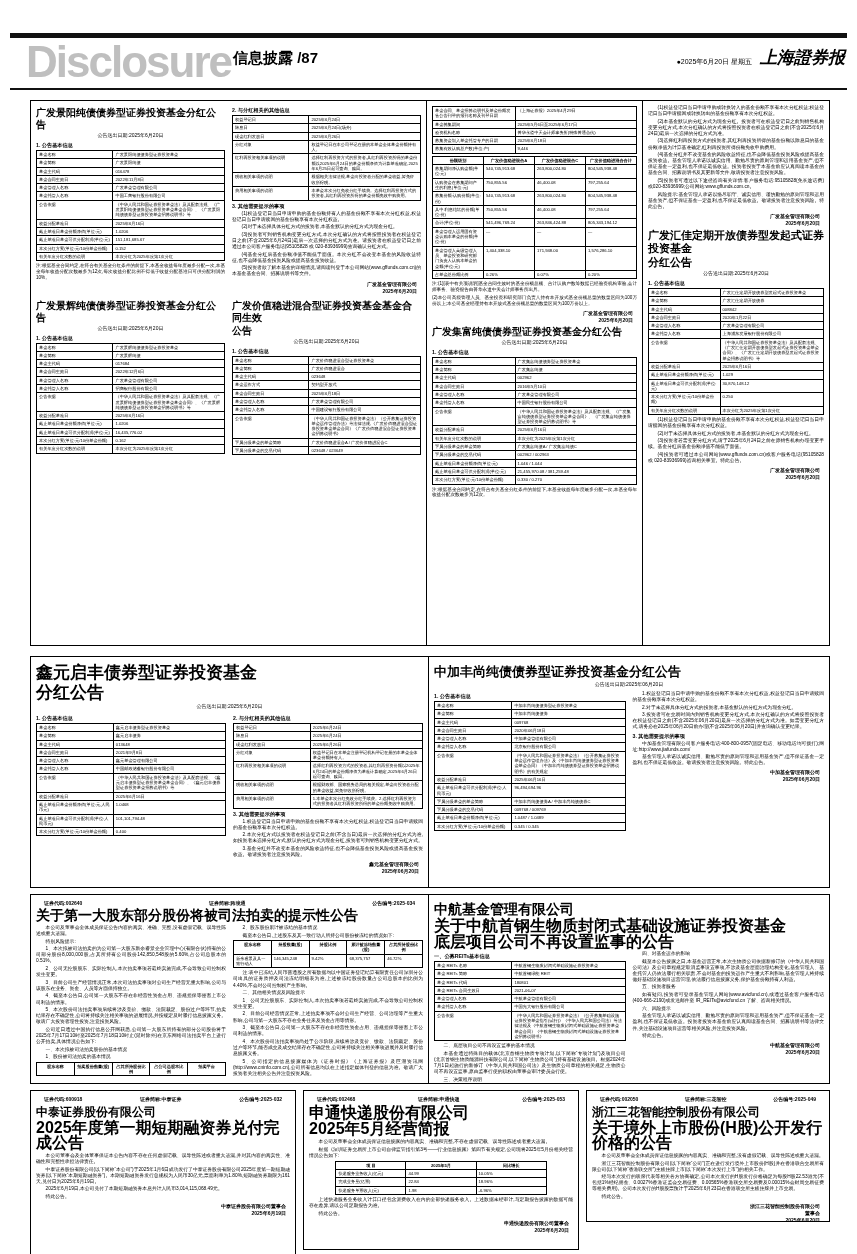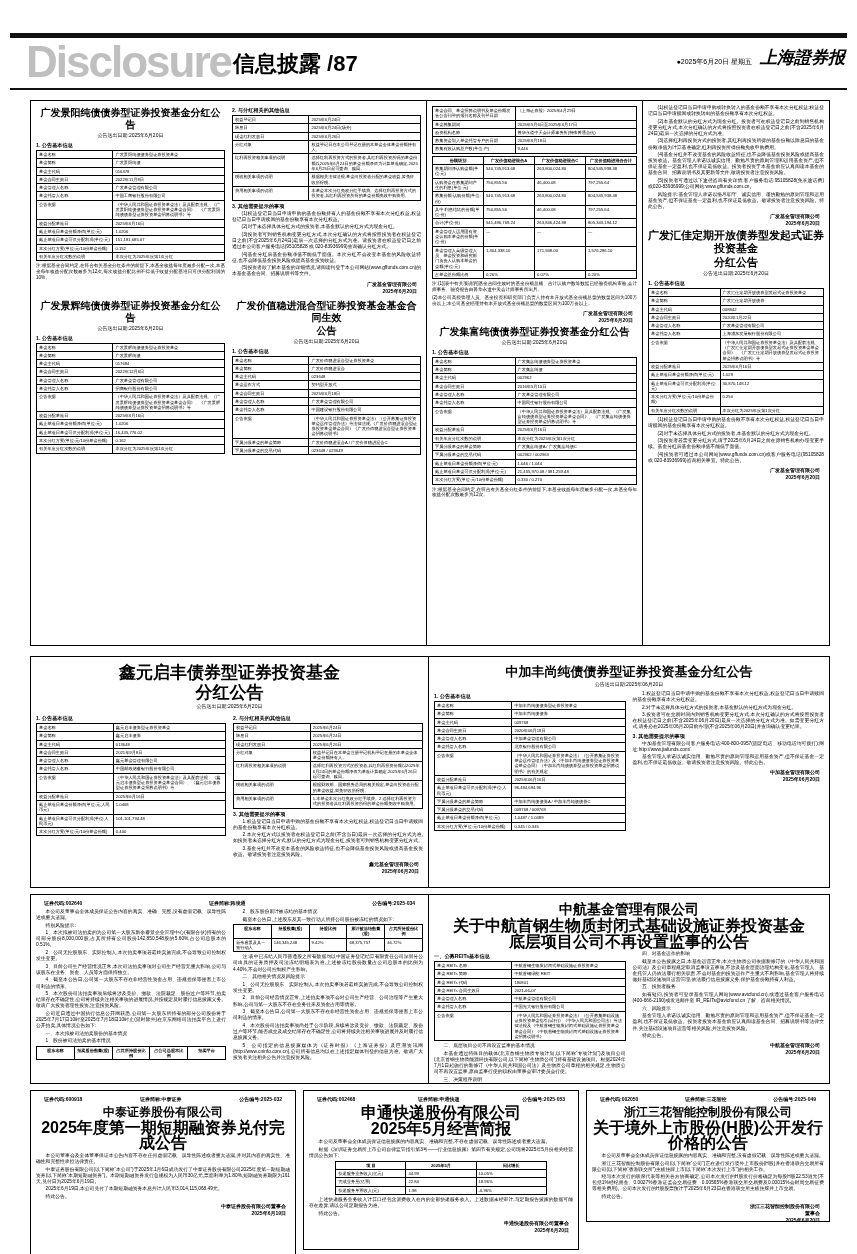--- a/index.html
+++ b/index.html
@@ -2,34 +2,34 @@
 <html><head>
 <meta charset="utf-8">
 <style>
   html,body{margin:0;padding:0;background:#e8e8e8}
   .page{position:relative;width:857px;height:1254px;margin:0 auto;background:#fff;
         font-family:"Liberation Sans","DejaVu Sans",sans-serif;color:#000;overflow:hidden}
   
   .topbar{position:absolute;left:10px;right:10px;top:33px;height:5px;background:#111}
   .disclosure{position:absolute;left:26px;top:40px;font-size:44px;line-height:44px;font-weight:bold;
               color:#bfbfbf;letter-spacing:-2px}
-  .sectitle{position:absolute;left:233px;top:49px;font-size:22px;font-weight:bold}
+  .sectitle{position:absolute;left:233px;top:49px;font-size:15px;font-weight:bold}
   .hdr-date{position:absolute;right:105px;top:57px;font-size:7px}
   .paper-logo{position:absolute;right:12px;top:46px;font-size:17px;font-weight:bold;
               font-family:"Liberation Serif","DejaVu Serif",serif;font-style:italic}
   .rule{position:absolute;left:10px;right:10px;top:88px;height:2px;background:#111}
   
   .box{position:absolute;border:1px solid #000;background:#fff;overflow:hidden;box-sizing:border-box}
   .cols{display:flex}
   .pad{padding:4px 5px;box-sizing:border-box}
   .vdiv{border-right:1px solid #000}
   .flexrow{display:flex;gap:7px}
   .fcol{flex:1;min-width:0}
   
-  .h-big{font-weight:bold;text-align:center;margin:2px 0 1px}
+  .h-big{font-weight:bold;margin:2px 0 1px}
   .f10{font-size:10px;line-height:12px}
   .f11{font-size:11px;line-height:13px}
   .f12{font-size:12px;line-height:14px}
   .f13{font-size:16px;line-height:15px}
   .f14{font-size:14px;line-height:16px}
   .f15{font-size:13px;line-height:17px}
   .f17{font-size:17px;line-height:19px}
   .dateline{text-align:center;font-size:5px;line-height:7px;margin-bottom:3px}
   .sec{font-weight:bold;font-size:5.2px;line-height:7px;margin:2px 0 1px}
   .para{font-size:4.8px;line-height:6.1px;text-align:justify;text-indent:2em;margin:0 0 1.5px}
@@ -727,20 +727,21 @@
   </div>
 
   <div class="box cols" style="left:30px;top:894px;width:800px;height:190px">
 
     <div class="pad vdiv" style="width:398px">
       <div class="codes">
         <span>证券代码:002640</span>
         <span>证券简称:跨境通</span>
         <span>公告编号:2025-034</span>
       </div>
+      <div class="h-big f14" style="margin-top:0">关于第一大股东部分股份将被司法拍卖的提示性公告</div>
       <div class="flexrow" style="margin-top:2px">
         <div class="fcol">
           <div>
 
           <p class="para">本公司及董事会全体成员保证公告内容的真实、准确、完整,没有虚假记载、误导性陈述或重大遗漏。</p>
               <p class="para">特别风险提示:</p>
               <p class="para">1、本次拟被司法拍卖的为公司第一大股东新余睿景企业管理中心(有限合伙)持有的公司部分股份8,000,000股,占其所持有公司股份142,850,548股的5.60%,占公司总股本的0.51%。</p>
               <p class="para">2、公司无控股股东、实际控制人,本次拍卖事项若最终实施完成,不会导致公司控制权发生变更。</p>
               <p class="para">3、目前公司生产经营情况正常,本次司法拍卖事项对公司生产经营无重大影响,公司与该股东在业务、资金、人员等方面保持独立。</p>
               <p class="para">4、截至本公告日,公司第一大股东不存在非经营性资金占用、违规担保等侵害上市公司利益的情形。</p>

